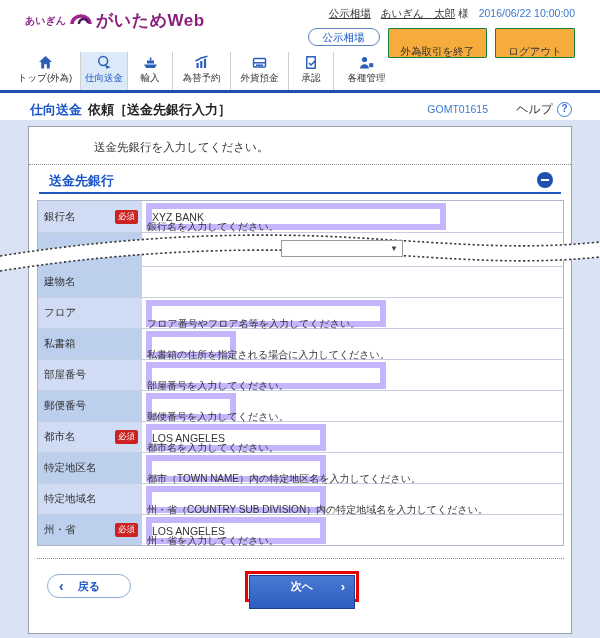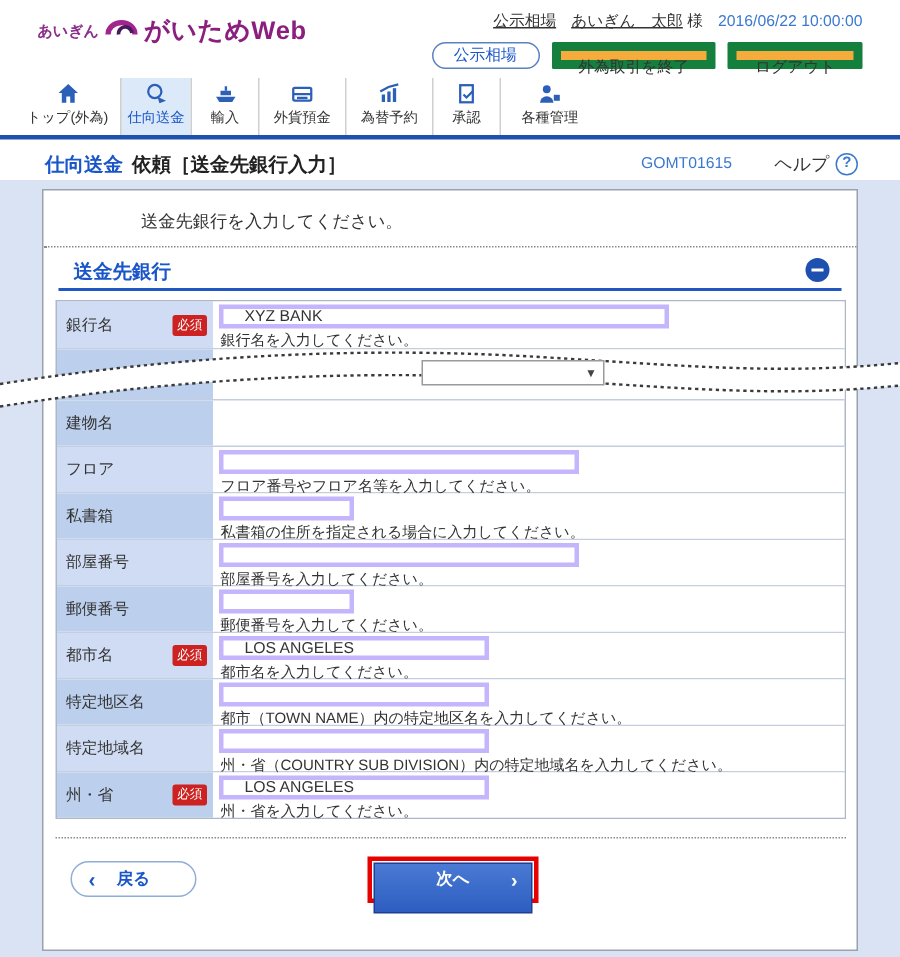--- a/index.html
+++ b/index.html
@@ -9,21 +9,21 @@
   
   .header { position:absolute; top:0; left:0; width:600px; height:120px; background:#fff; }
   .logo { position:absolute; top:9px; left:25px; display:flex; align-items:center; gap:3px; }
   .logo-bank { font-size:10px; font-weight:bold; color:#8b2e8b; }
   .logo-product { font-size:17px; font-weight:bold; color:#8b1f7e; letter-spacing:.5px; }
   .userbar { position:absolute; top:7px; right:25px; font-size:10.5px; color:#333; display:flex; gap:10px; align-items:baseline; }
   .userbar .ulink { text-decoration:underline; cursor:pointer; }
   .userbar .udate { color:#3b79d0; }
   .hbtns { position:absolute; top:28px; right:25px; display:flex; gap:8px;justify-content:flex-end; }
   .pill-btn { height:18px; padding:0 14px; border:1px solid #5b82c0; border-radius:9px; background:#fff; color:#1a56c9; font-size:10.5px; line-height:16px; text-align:center; cursor:pointer; }
-  .orange-btn { height:18px; padding:3px 12px; background:#f6ab3d; border:6px solid #15803d; color:#333; font-size:10.5px; line-height:16px; text-align:center; cursor:pointer; border-radius:1px; }
+  .orange-btn { height:18px; padding:14px 12px; background:#f6ab3d; border:1px solid #15803d; color:#333; font-size:10.5px; line-height:16px; text-align:center; cursor:pointer; border-radius:1px; }
 
   
   .nav { position:absolute; top:52px; left:10px; display:flex; height:38px; }
   .tab { display:flex; flex-direction:column; align-items:center; justify-content:flex-start; padding:3px 0 2px; cursor:pointer; }
   .tab + .tab { border-left:1px solid #cfcfcf; }
   .tab .tlabel { font-size:9.5px; color:#333; margin-top:2px; white-space:nowrap; }
   .tab.active { background:#dce9f8; }
   .tab.active .tlabel { color:#1a56c9; }
   .tab svg { display:block; }
   .t0{width:70px}.t1{width:47px}.t2{width:45px}.t3{width:58px}.t4{width:58px}.t5{width:45px}.t6{width:66px}
@@ -50,21 +50,21 @@
   
   .ftable { position:absolute; top:73px; left:8px; width:527px; border:1px solid #aeb7c8; }
   .frow { display:flex; height:31px; }
   .frow + .frow { border-top:1px solid #c5cede; }
   .flabel { width:104px; position:relative; flex:none; }
   .frow.light .flabel { background:#cfdcf3; }
   .frow.dark .flabel { background:#bccfed; }
   .ltext { position:absolute; left:6px; top:50%; transform:translateY(-50%); font-size:10.5px; color:#333; }
   .req { position:absolute; right:4px; top:50%; transform:translateY(-50%); background:#cc2222; color:#fff; font-size:8.5px; padding:1px 3px; border-radius:2px; }
   .fcontent { flex:1; position:relative; background:#fff; }
-  .finput { position:absolute; left:4px; top:2px; height:16px; border:3px solid #c4b5fd; font-size:10.5px; color:#333; padding:0 14px; font-family:inherit; }
+  .finput { position:absolute; left:4px; top:2px; height:27px; border:6px solid #c4b5fd; font-size:10.5px; color:#333; padding:0 0; font-family:inherit; }
   .w-wide{width:300px}.w-medium{width:240px}.w-narrow{width:90px}.w-half{width:180px}
   .helper { position:absolute; left:5px; top:19px; font-size:10px; color:#333; white-space:nowrap; }
   .frow.torn { height:34px; }
   .torn-select { position:absolute; left:139px; top:7px; width:122px; height:17px; border:1px solid #9a9a9a; background:#fff; z-index:20; cursor:pointer; }
   .torn-select .arrow { position:absolute; right:4px; top:3px; font-size:8px; color:#444; }
 
   
   .tear { position:absolute; top:108px; left:0; width:600px; height:52px; z-index:10; pointer-events:none; }
 
   
@@ -122,40 +122,40 @@
     <div class="tab t2">
       <span>
           <svg width="15" height="15" viewBox="0 0 15 15">
             <rect class="icon-blue" x="4" y="5.5" width="7" height="3"></rect>
             <rect class="icon-blue" x="6.8" y="2.5" width="1.6" height="3"></rect>
             <path class="icon-blue" d="M1 9.5 H14 L11.8 13 H3.2 Z"></path>
           </svg>
         </span>
       <span class="tlabel">輸入</span>
     </div>
-    <div class="tab t3">
-      <span>
-          <svg width="15" height="15" viewBox="0 0 15 15">
-            <rect class="ic-stroke" x="1.5" y="3.5" width="12" height="8.5" rx="1"></rect>
-            <line class="ic-stroke" x1="1.5" y1="7.8" x2="13.5" y2="7.8"></line>
-            <line class="ic-stroke" x1="4" y1="10.2" x2="11" y2="10.2" stroke-width="1"></line>
-          </svg>
-        </span>
-      <span class="tlabel">外貨預金</span>
-    </div>
     <div class="tab t4">
       <span>
           <svg width="15" height="15" viewBox="0 0 15 15">
             <rect class="icon-blue" x="2.5" y="8" width="2.2" height="5"></rect>
             <rect class="icon-blue" x="6.2" y="6" width="2.2" height="7"></rect>
             <rect class="icon-blue" x="9.9" y="3.8" width="2.2" height="9.2"></rect>
             <path class="ic-stroke" d="M1.5 6 L7 3 L13.5 1.2" stroke-width="1.2"></path>
           </svg>
         </span>
       <span class="tlabel">為替予約</span>
+    </div>
+    <div class="tab t3">
+      <span>
+          <svg width="15" height="15" viewBox="0 0 15 15">
+            <rect class="ic-stroke" x="1.5" y="3.5" width="12" height="8.5" rx="1"></rect>
+            <line class="ic-stroke" x1="1.5" y1="7.8" x2="13.5" y2="7.8"></line>
+            <line class="ic-stroke" x1="4" y1="10.2" x2="11" y2="10.2" stroke-width="1"></line>
+          </svg>
+        </span>
+      <span class="tlabel">外貨預金</span>
     </div>
     <div class="tab t5">
       <span>
           <svg width="15" height="15" viewBox="0 0 15 15">
             <rect class="ic-stroke" x="2.8" y="1.8" width="8.4" height="11.4" stroke-width="1.3"></rect>
             <path class="ic-stroke" d="M5 8 l2 2 l4.5 -4.5" stroke-width="1.6"></path>
           </svg>
         </span>
       <span class="tlabel">承認</span>
     </div>

